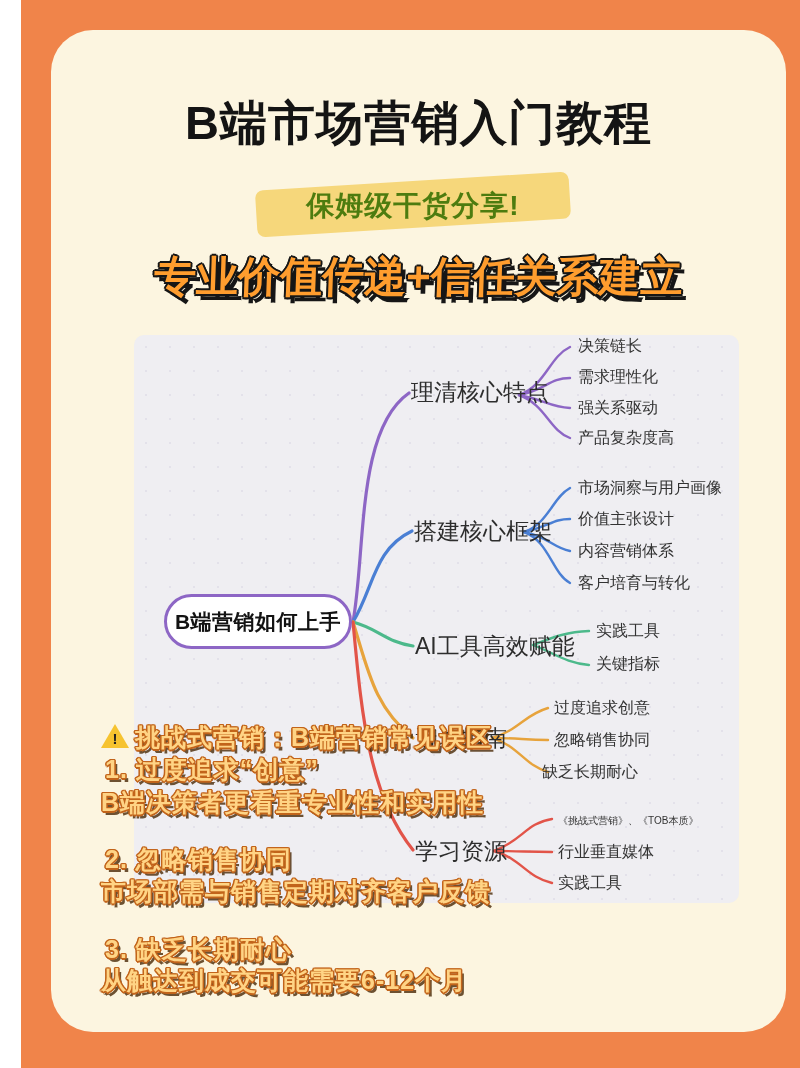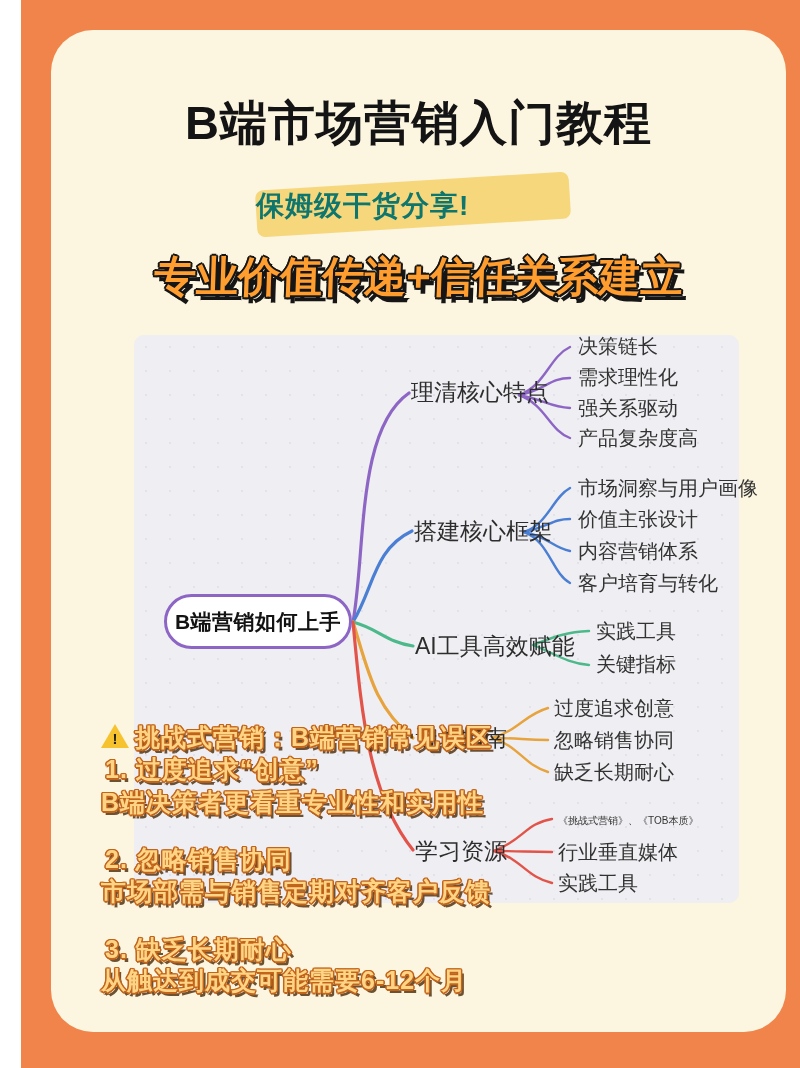--- a/index.html
+++ b/index.html
@@ -15,22 +15,22 @@
   }
   .title{
     position:absolute; left:0; width:100%; top:62px; text-align:center;
     font-size:47px; font-weight:900; color:#141414; letter-spacing:1px;
   }
   .badge-strip{
     position:absolute; left:205px; top:151px; width:314px; height:47px;
     background:#F6D77B; border-radius:8px; transform:rotate(-3.5deg);
   }
   .badge-text{
-    position:absolute; left:205px; top:157px; width:314px; text-align:left;
-    font-size:28px; font-weight:700; color:#0f766e; letter-spacing:1px;
+    position:absolute; left:205px; top:157px; width:314px; text-align:center;
+    font-size:28px; font-weight:700; color:#4d7c0f; letter-spacing:1px;
   }
   .subtitle{
     position:absolute; left:0; width:100%; top:219px; text-align:center;
     font-size:42px; font-weight:900; color:#FF9D2E; transform:skewX(-2deg);
     text-shadow:
       -2px 0 #161616, 2px 0 #161616, 0 -2px #161616, 0 2px #161616,
       -1.5px -1.5px #161616, 1.5px -1.5px #161616, -1.5px 1.5px #161616, 1.5px 1.5px #161616,
       5px 6px 0 #161616;
   }
   .panel{
@@ -48,21 +48,21 @@
     background:#ffffff; border:3.5px solid #8D66C5; border-radius:29px;
     display:flex; align-items:center; justify-content:center;
     font-size:21px; font-weight:700; color:#131313; letter-spacing:0.5px;
     box-sizing:border-box;
   }
   .branch{
     position:absolute; font-size:23px; line-height:22px; color:#2d2d2d;
     white-space:nowrap; font-weight:500;
   }
   .leaf{
-    position:absolute; font-size:20px; line-height:20px; color:#333333;
+    position:absolute; font-size:16px; line-height:20px; color:#333333;
     white-space:nowrap;
   }
   .leaf.small{font-size:10px;}
   .sticker{
     position:absolute; white-space:nowrap; line-height:1.2;
     font-weight:800; font-size:25px; letter-spacing:1px; color:#FFD485;
     text-shadow:
       -1.5px 0 #C2641A, 1.5px 0 #C2641A, 0 -1.5px #C2641A, 0 1.5px #C2641A,
       -1px -1px #C2641A, 1px -1px #C2641A, -1px 1px #C2641A, 1px 1px #C2641A,
       3px 4px 0 rgba(73,40,5,0.8);
@@ -148,21 +148,21 @@
       <span class="leaf" style="left:444px;top:143px">市场洞察与用户画像</span>
       <span class="leaf" style="left:444px;top:174px">价值主张设计</span>
       <span class="leaf" style="left:444px;top:206px">内容营销体系</span>
       <span class="leaf" style="left:444px;top:238px">客户培育与转化</span>
 
       <span class="leaf" style="left:462px;top:286px">实践工具</span>
       <span class="leaf" style="left:462px;top:319px">关键指标</span>
 
       <span class="leaf" style="left:420px;top:363px">过度追求创意</span>
       <span class="leaf" style="left:420px;top:395px">忽略销售协同</span>
-      <span class="leaf" style="left:420px;top:427px">缺乏长期耐心</span>
+      <span class="leaf" style="left:408px;top:427px">缺乏长期耐心</span>
 
       <span class="leaf small" style="left:424px;top:476px">《挑战式营销》、《TOB本质》</span>
       <span class="leaf" style="left:424px;top:507px">行业垂直媒体</span>
       <span class="leaf" style="left:424px;top:538px">实践工具</span>
     </div>
 
     <div class="sticker" style="left:50px;top:692px">
       <span class="warn"><span class="tri"></span><span class="ex">!</span></span><span>挑战式营销：B端营销常见误区</span>
     </div>
     <div class="sticker" style="left:54px;top:724px">1. 过度追求“创意”</div>

